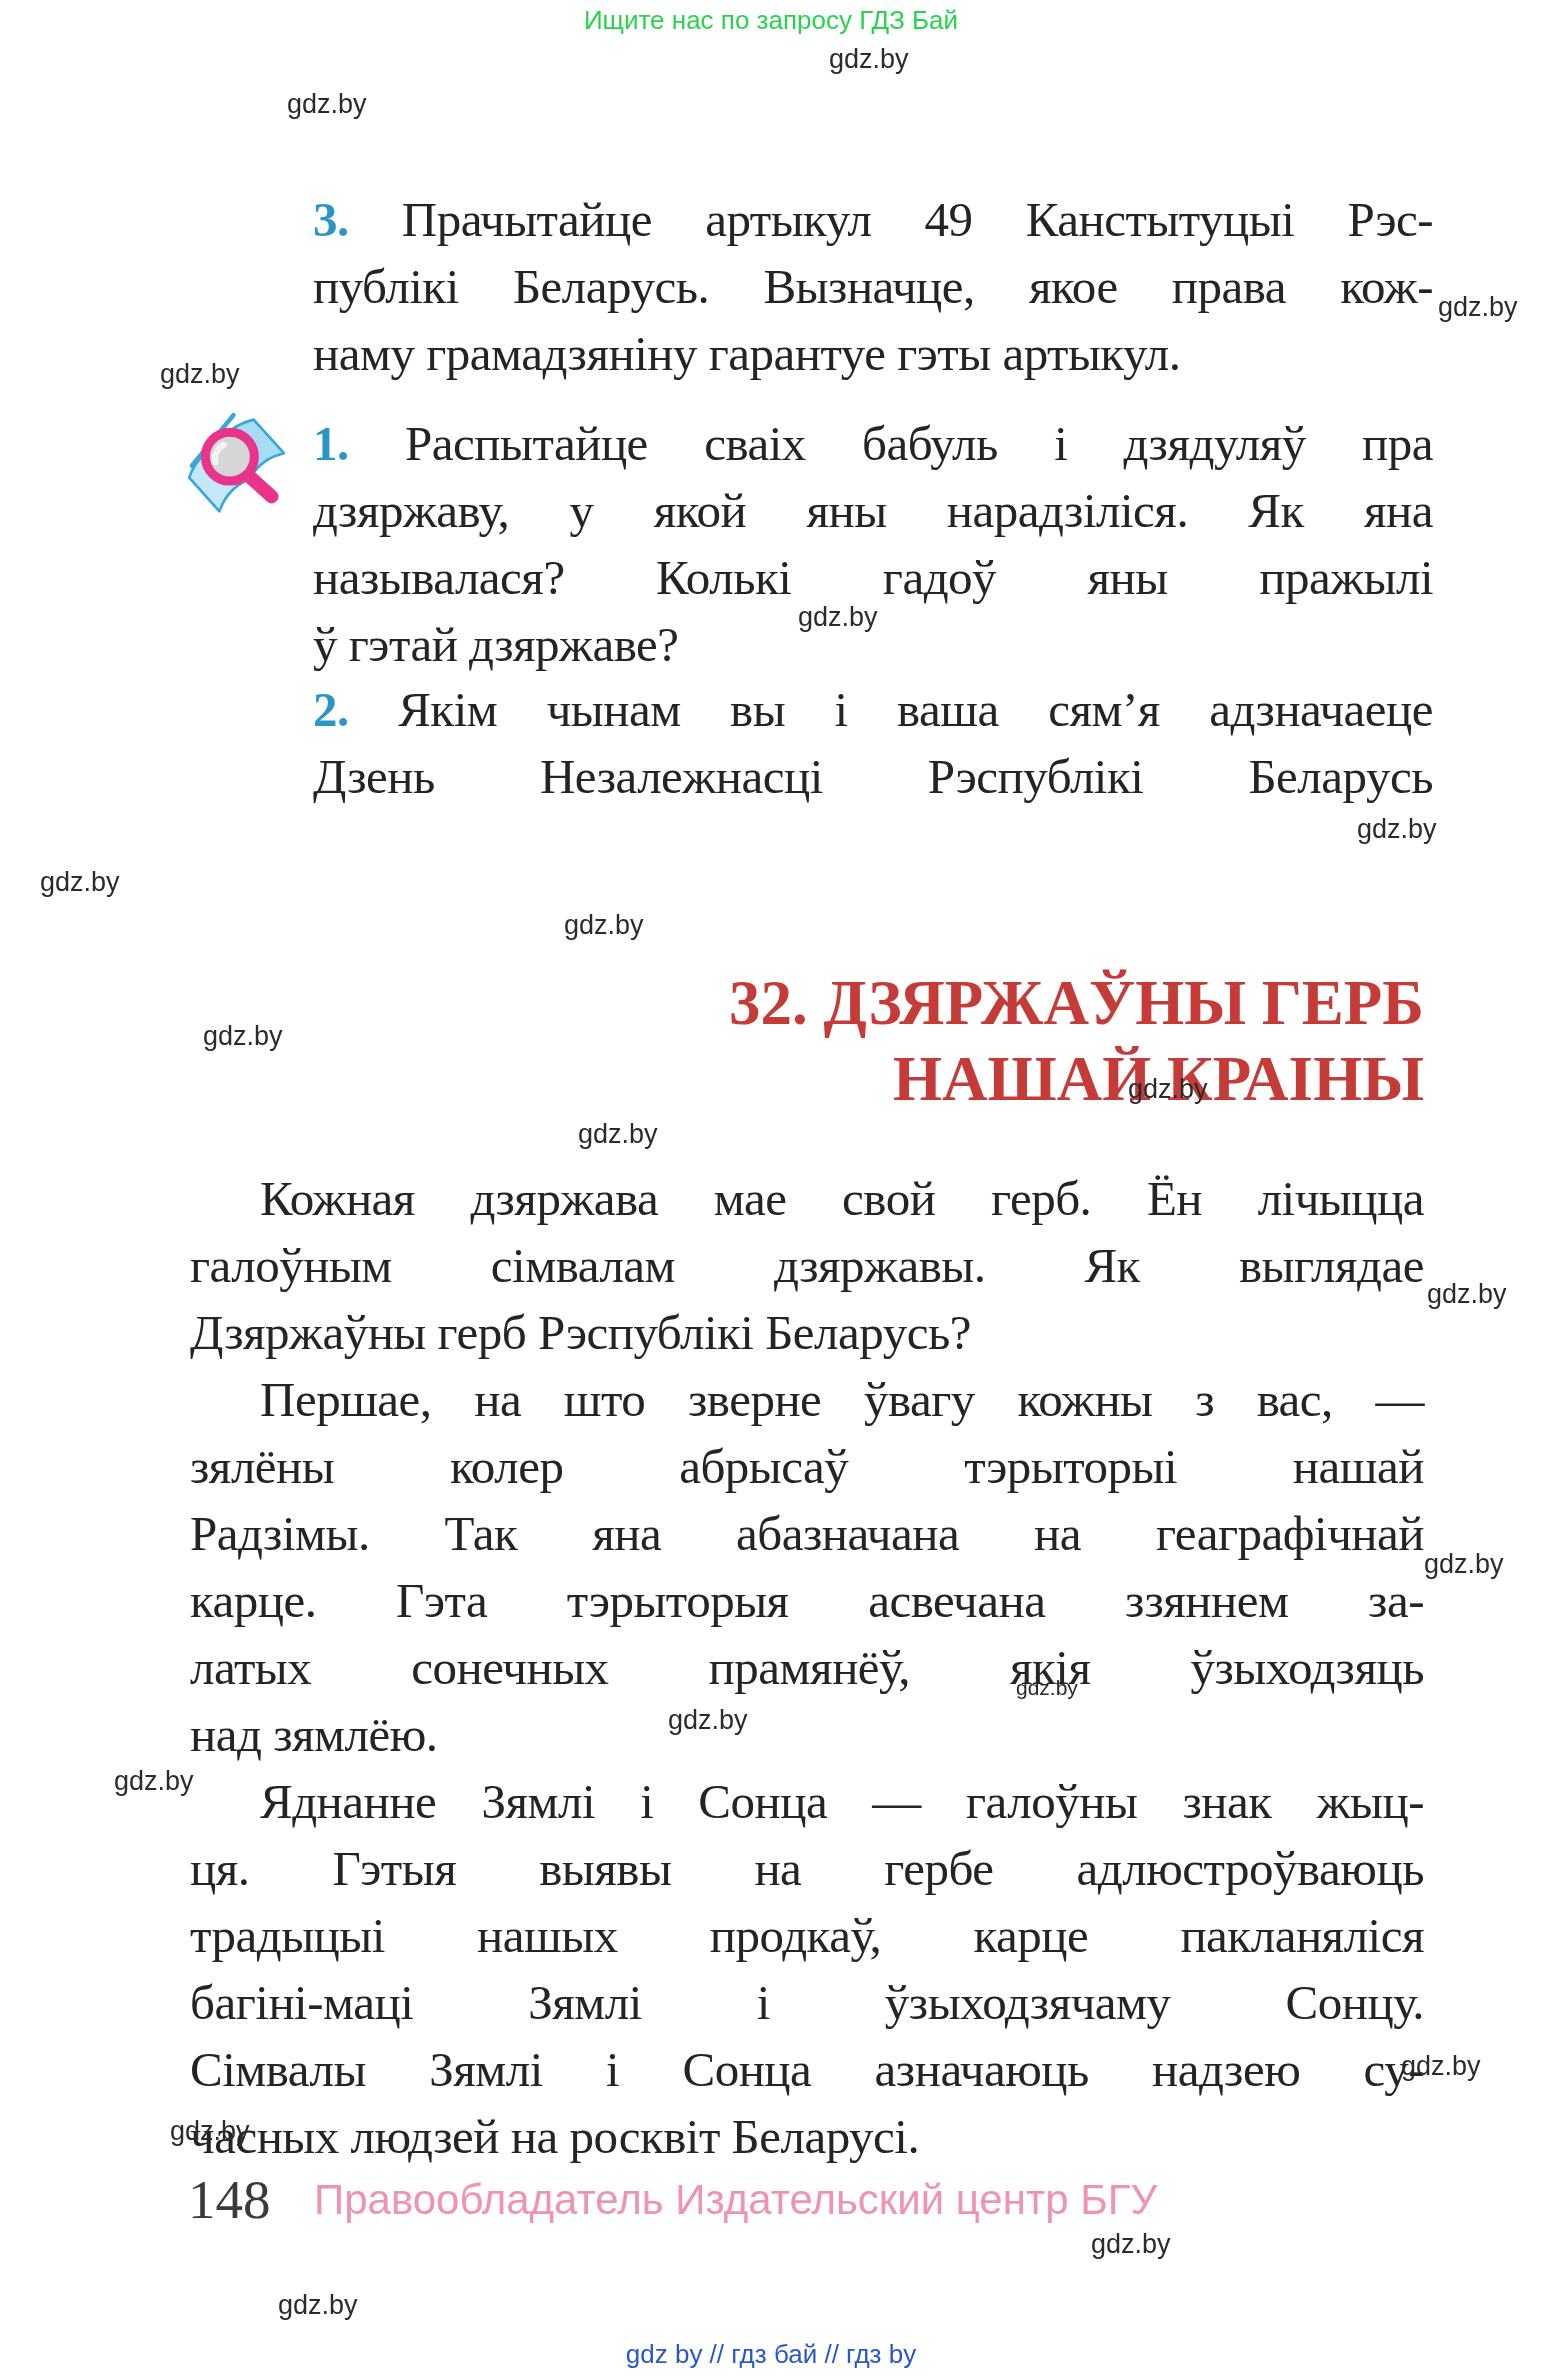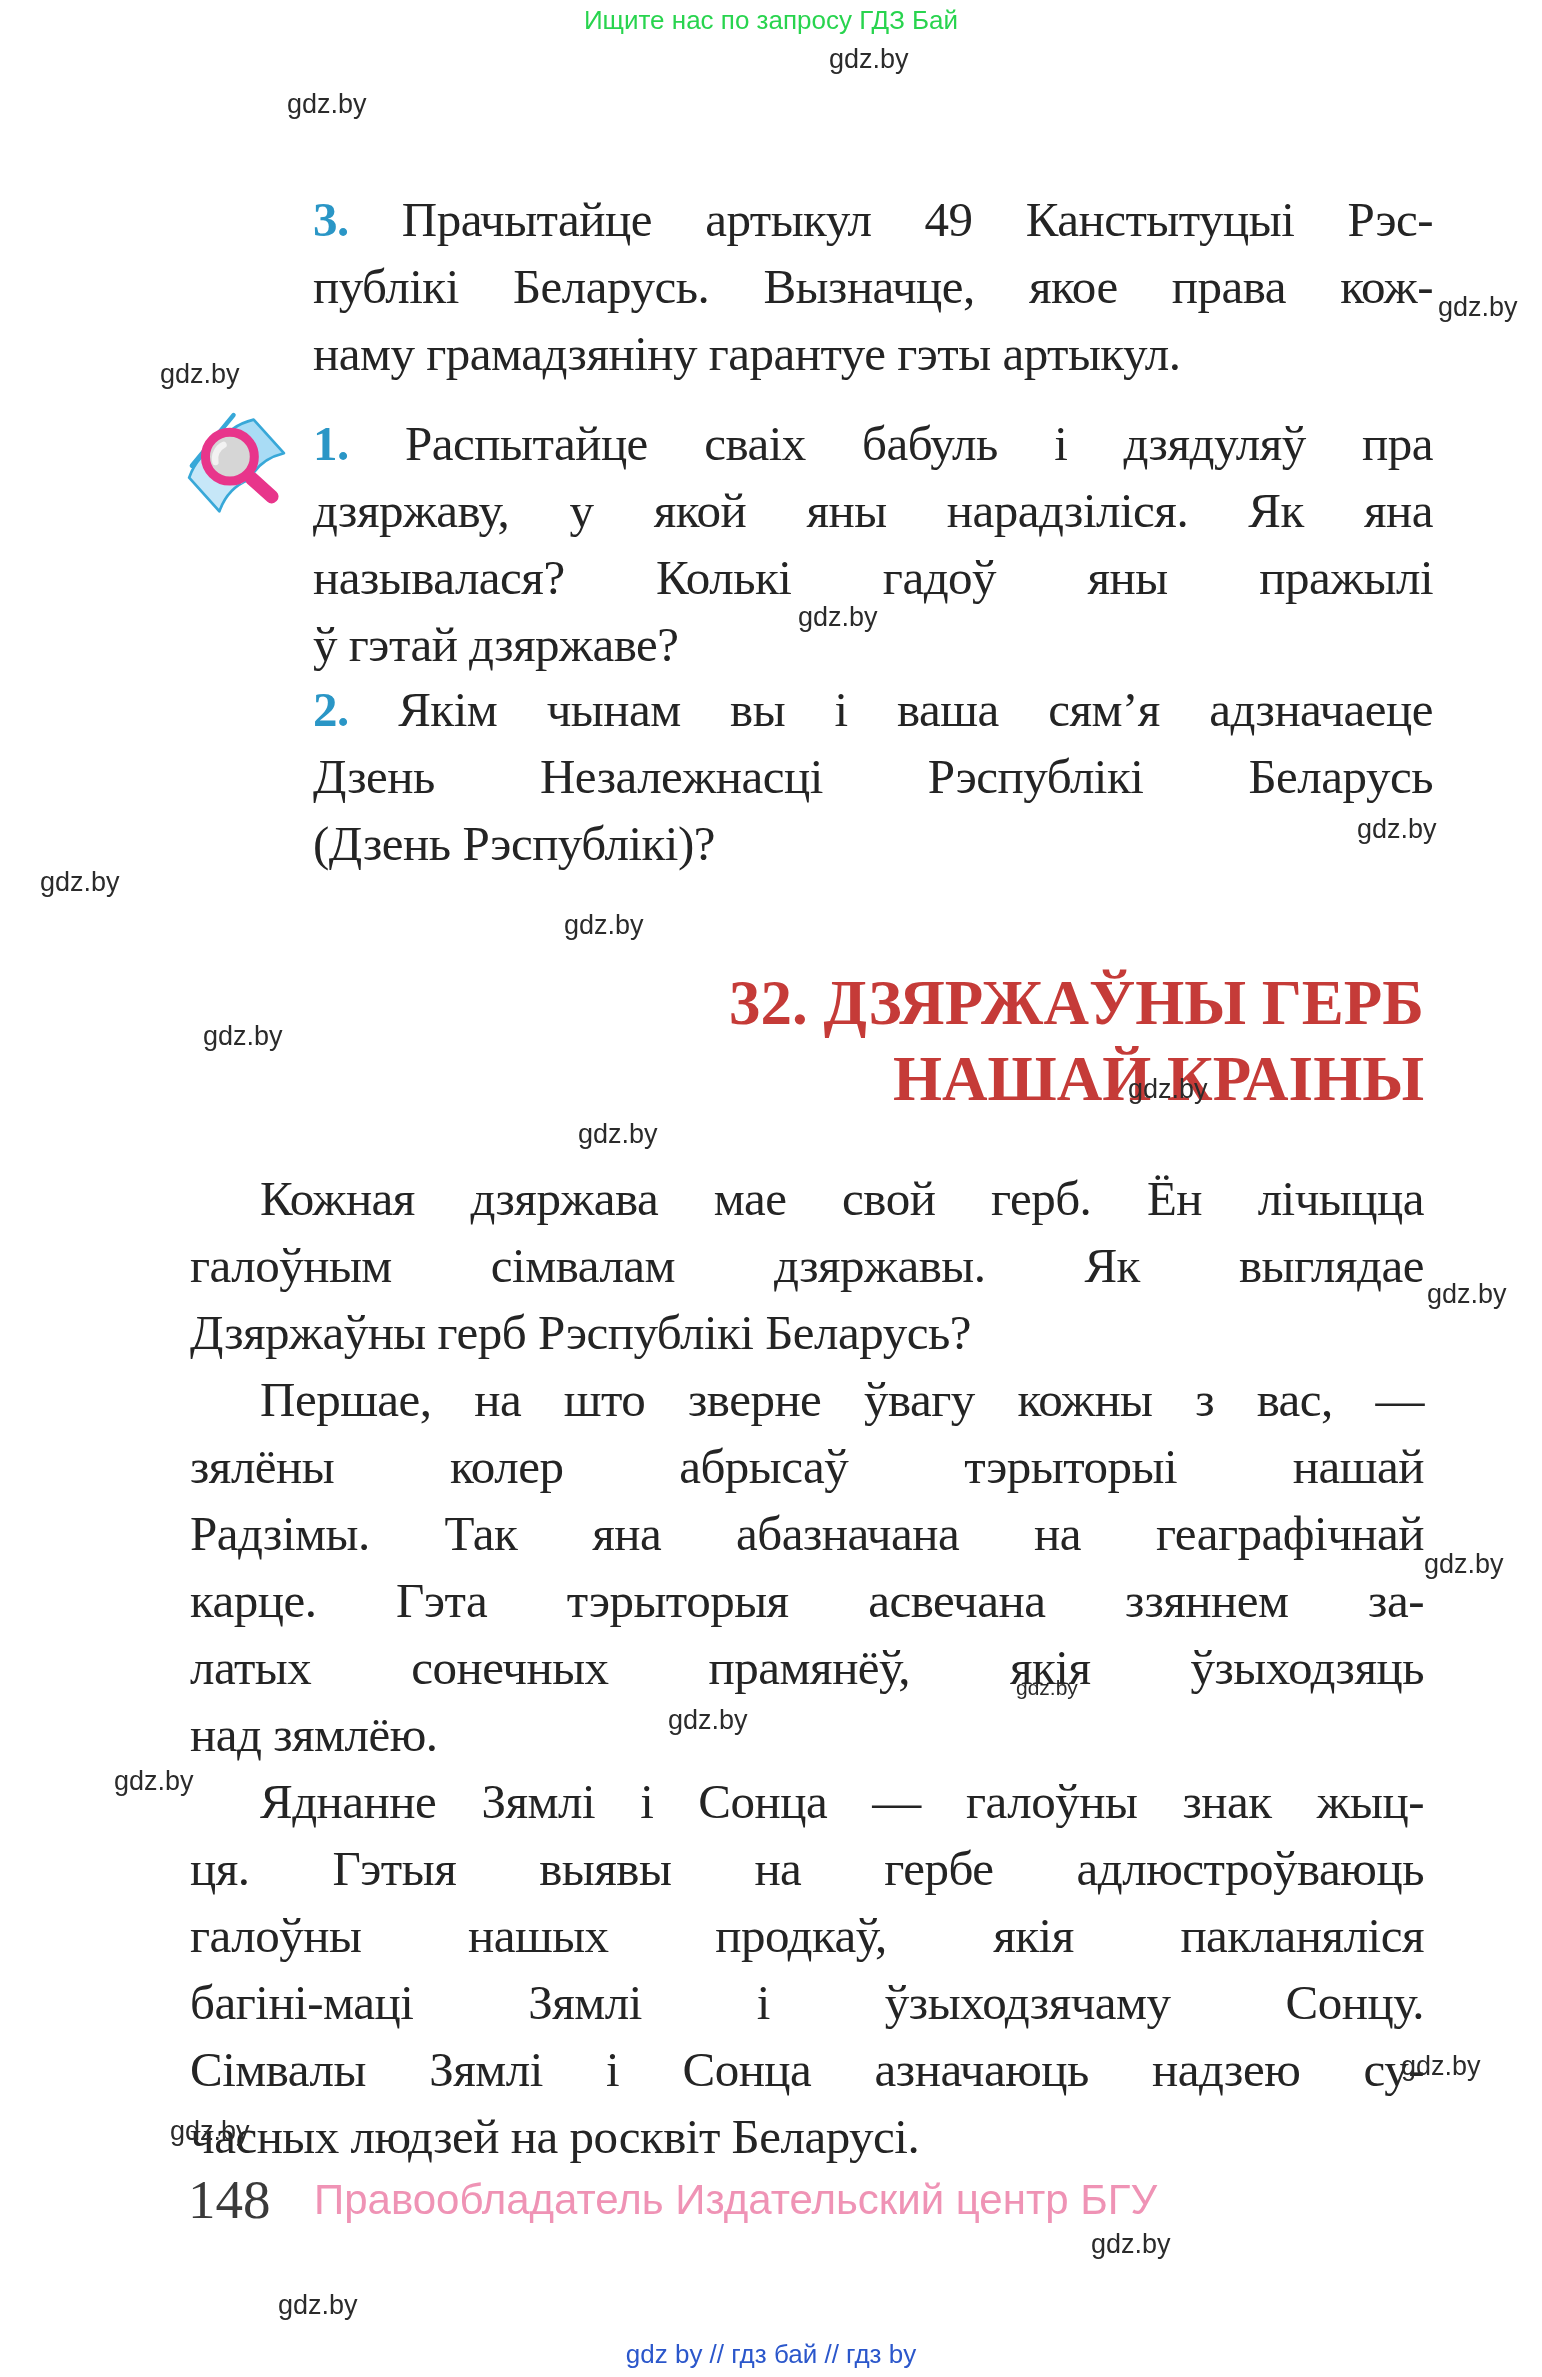--- a/index.html
+++ b/index.html
@@ -84,21 +84,20 @@
   <div class="exercise ex1">
       <div class="line j"><span class="num" style="color: rgb(42, 150, 198);">1.</span> Распытайце сваіх бабуль і дзядуляў пра</div>
       <div class="line j">дзяржаву, у якой яны нарадзіліся. Як яна</div>
       <div class="line j">называлася? Колькі гадоў яны пражылі</div>
       <div class="line">ў гэтай дзяржаве?</div>
     </div>
 
   <div class="exercise ex2">
       <div class="line j"><span class="num" style="color: rgb(42, 150, 198);">2.</span> Якім чынам вы і ваша сям’я адзначаеце</div>
       <div class="line j">Дзень Незалежнасці Рэспублікі Беларусь</div>
-      <div class="line">(Дзень Рэспублікі)?</div>
     </div>
 
   <div class="heading" style="color: rgb(197, 59, 56);">
     <div class="hline">32. ДЗЯРЖАЎНЫ ГЕРБ</div>
     <div class="hline">НАШАЙ КРАІНЫ</div>
   </div>
 
   <div class="bodycol">
     <div>
         <div class="line indent j">Кожная дзяржава мае свой герб. Ён лічыцца</div>
@@ -109,21 +108,21 @@
         <div class="line indent j">Першае, на што зверне ўвагу кожны з вас, —</div>
         <div class="line j">зялёны колер абрысаў тэрыторыі нашай</div>
         <div class="line j">Радзімы. Так яна абазначана на геаграфічнай</div>
         <div class="line j">карце. Гэта тэрыторыя асвечана ззяннем за-</div>
         <div class="line j">латых сонечных прамянёў, якія ўзыходзяць</div>
         <div class="line">над зямлёю.</div>
       </div>
     <div>
         <div class="line indent j">Яднанне Зямлі і Сонца — галоўны знак жыц-</div>
         <div class="line j">ця. Гэтыя выявы на гербе адлюстроўваюць</div>
-        <div class="line j">галоўны нашых продкаў, якія пакланяліся</div>
+        <div class="line j">традыцыі нашых продкаў, карце пакланяліся</div>
         <div class="line j">багіні-маці Зямлі і ўзыходзячаму Сонцу.</div>
         <div class="line j">Сімвалы Зямлі і Сонца азначаюць надзею су-</div>
         <div class="line">часных людзей на росквіт Беларусі.</div>
       </div>
   </div>
 
   <div class="pagenum">148</div>
   <div class="copyright" style="color: rgb(239, 147, 181);">Правообладатель Издательский центр БГУ</div>
   <div class="footer" style="color: rgb(43, 87, 203);">gdz by  //  гдз бай  //  гдз by</div>
 

